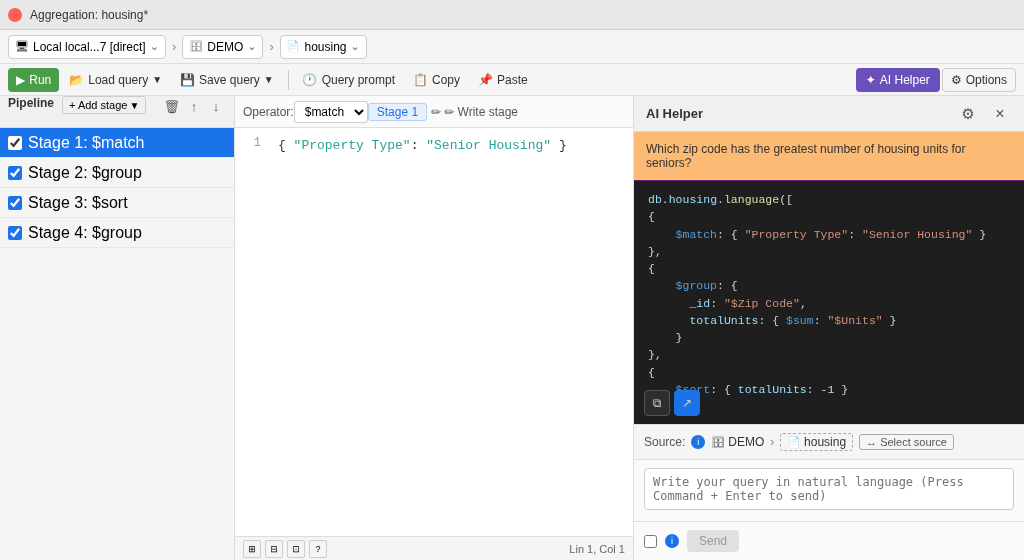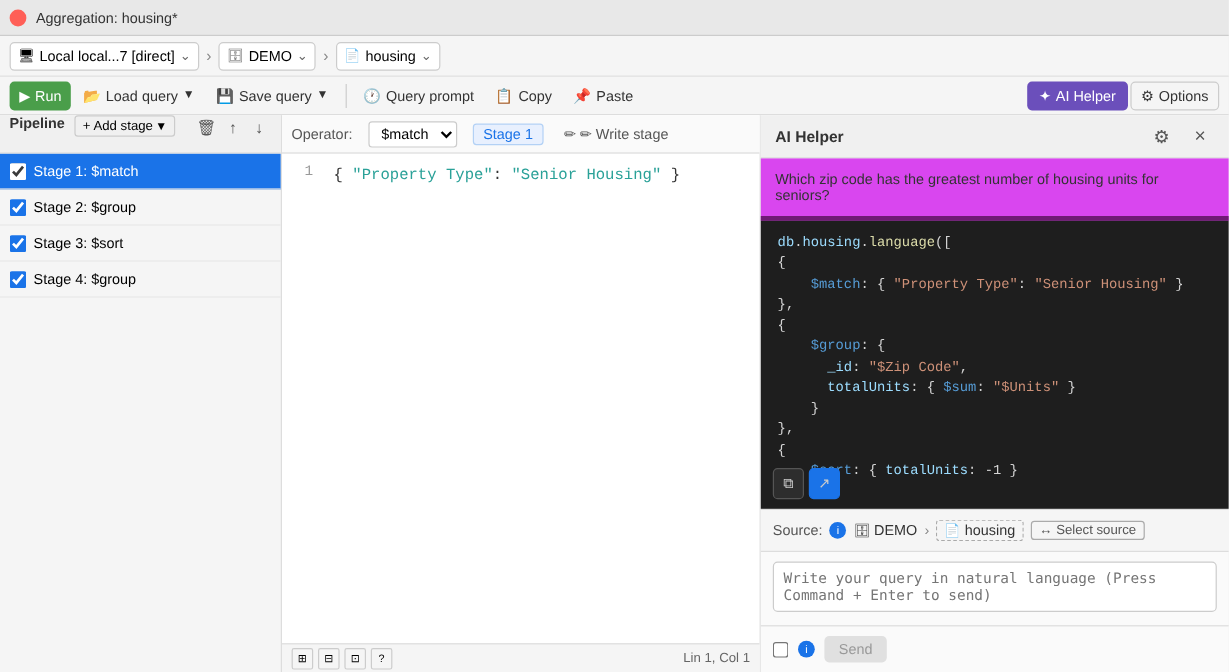--- a/index.html
+++ b/index.html
@@ -33,25 +33,25 @@
     .pipeline-tab { font-size: 12px; font-weight: 600; color: #333; }
     .add-stage-btn { background: none; border: 1px solid #ccc; border-radius: 3px; padding: 2px 6px; font-size: 11px; cursor: pointer; display: flex; align-items: center; gap: 2px; margin-left: 4px; }
     .stage-actions { display: flex; gap: 2px; margin-left: auto; }
     .stage-action-btn { background: none; border: none; cursor: pointer; color: #555; font-size: 13px; width: 20px; height: 20px; display: flex; align-items: center; justify-content: center; border-radius: 2px; }
     
     .stage-list { flex: 1; overflow-y: auto; }
     .stage-item { height: 30px; display: flex; align-items: center; padding: 0 8px; gap: 6px; cursor: pointer; border-bottom: 1px solid #e8e8e8; }
     .stage-item.active { background: #1a73e8; color: white; }
     .stage-checkbox { width: 14px; height: 14px; accent-color: #1a73e8; }
     .stage-item.active .stage-checkbox { accent-color: white; }
-    .stage-label { font-size: 12px; }
+    .stage-label { font-size: 16px; }
     
     
     .center-panel { flex: 1; display: flex; flex-direction: column; background: white; border-right: 1px solid #ddd; }
-    .editor-toolbar { height: 32px; border-bottom: 1px solid #ddd; display: flex; align-items: center; padding: 0 8px; gap: 13px; background: #fafafa; }
+    .editor-toolbar { height: 32px; border-bottom: 1px solid #ddd; display: flex; align-items: center; padding: 0 8px; gap: 0; background: #fafafa; }
     .operator-label { font-size: 12px; color: #555; }
     .operator-select { border: 1px solid #ccc; border-radius: 3px; background: white; padding: 2px 6px; font-size: 12px; height: 22px; cursor: pointer; }
     .stage-badge { background: #e8f0fe; color: #1a73e8; border: 1px solid #b3d1f5; border-radius: 3px; padding: 1px 8px; font-size: 12px; font-weight: 500; }
     .rename-btn { background: none; border: none; cursor: pointer; font-size: 12px; color: #555; display: flex; align-items: center; gap: 3px; padding: 2px 4px; border-radius: 3px; }
     
     .editor-area { flex: 1; padding: 8px 0; font-family: 'Courier New', monospace; font-size: 13px; overflow: auto; position: relative; }
     .line-numbers { position: absolute; left: 0; top: 0; width: 30px; text-align: right; color: #999; font-size: 12px; padding: 8px 4px 0 0; }
     .code-content { margin-left: 35px; padding: 0 8px; }
     .code-line { line-height: 1.6; }
     .json-key { color: #2aa198; }
@@ -63,21 +63,21 @@
     .editor-icon-btn { background: none; border: 1px solid #ccc; border-radius: 2px; width: 18px; height: 18px; cursor: pointer; display: flex; align-items: center; justify-content: center; font-size: 9px; }
     
     
     .right-panel { width: 390px; background: #fafafa; display: flex; flex-direction: column; }
     .ai-header { height: 36px; border-bottom: 1px solid #ddd; display: flex; align-items: center; padding: 0 12px; background: #f0f0f0; }
     .ai-title { font-size: 13px; font-weight: 600; color: #333; flex: 1; }
     .ai-header-btns { display: flex; gap: 8px; align-items: center; }
     .ai-gear-btn { background: none; border: none; cursor: pointer; color: #555; font-size: 15px; width: 24px; height: 24px; display: flex; align-items: center; justify-content: center; border-radius: 3px; }
     .ai-close-btn { background: none; border: none; cursor: pointer; color: #555; font-size: 16px; width: 24px; height: 24px; display: flex; align-items: center; justify-content: center; border-radius: 3px; }
     
-    .ai-question { padding: 10px 12px; font-size: 12px; color: #333; border-bottom: 4px solid #701a75; background: #d946ef; }
+    .ai-question { padding: 10px 12px; font-size: 12px; color: #333; border-bottom: 1px solid #701a75; background: #fdba74; }
     
     .ai-code-block { background: #1e1e1e; color: #d4d4d4; padding: 10px 14px; font-family: 'Courier New', monospace; font-size: 11.5px; line-height: 1.5; flex: 1; overflow-y: auto; position: relative; }
     .code-blue { color: #569cd6; }
     .code-yellow { color: #dcdcaa; }
     .code-orange { color: #ce9178; }
     .code-white { color: #d4d4d4; }
     .code-teal { color: #9cdcfe; }
     
     .ai-code-actions { position: absolute; bottom: 8px; left: 10px; display: flex; gap: 4px; }
     .code-action-btn { background: #2d2d2d; border: 1px solid #555; border-radius: 4px; color: #ccc; cursor: pointer; width: 26px; height: 26px; display: flex; align-items: center; justify-content: center; font-size: 12px; }

